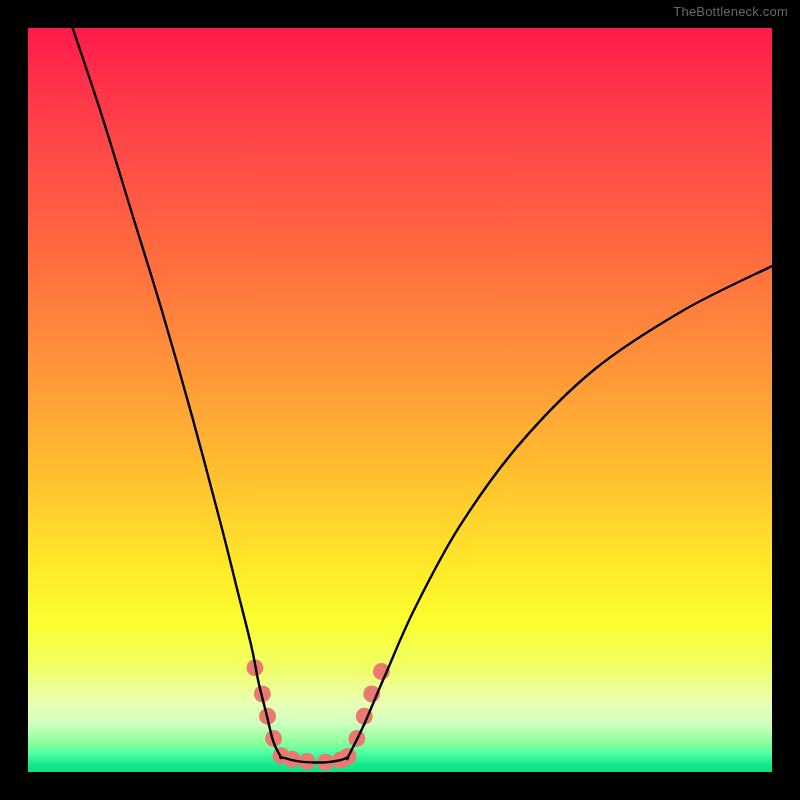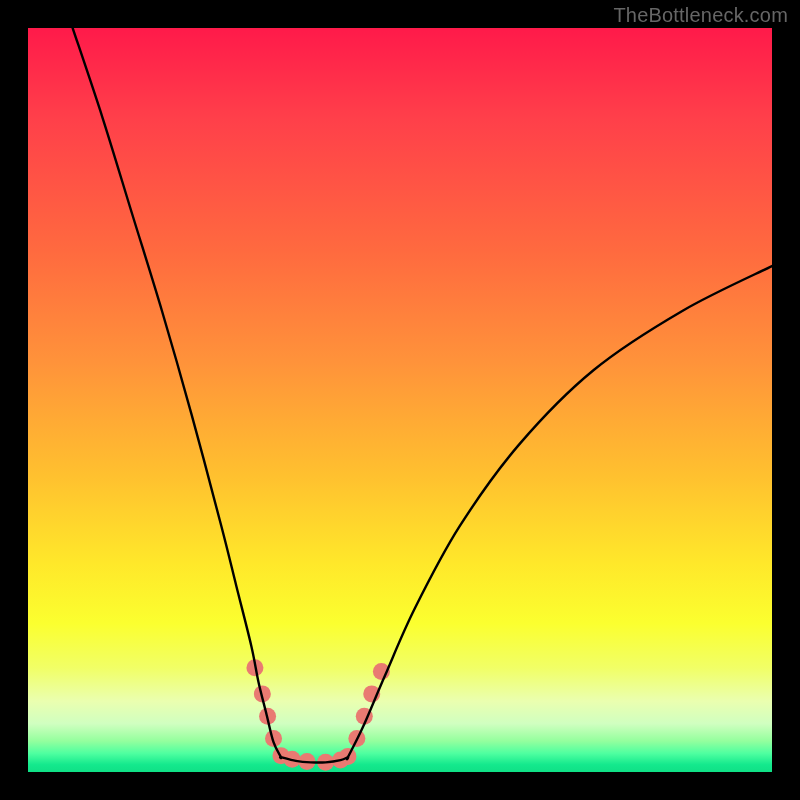--- a/index.html
+++ b/index.html
@@ -35,21 +35,21 @@
     left: 0;
     top: 0;
     width: 100%;
     height: 100%;
   }
   .watermark {
     position: absolute;
     top: 4px;
     right: 12px;
     color: #666;
-    font-size: 20px;
+    font-size: 13px;
     font-weight: 500;
     z-index: 5;
     letter-spacing: 0.2px;
   }
 </style>
 </head>
 <body>
 
 <div class="frame">
   <div class="watermark">TheBottleneck.com</div>

